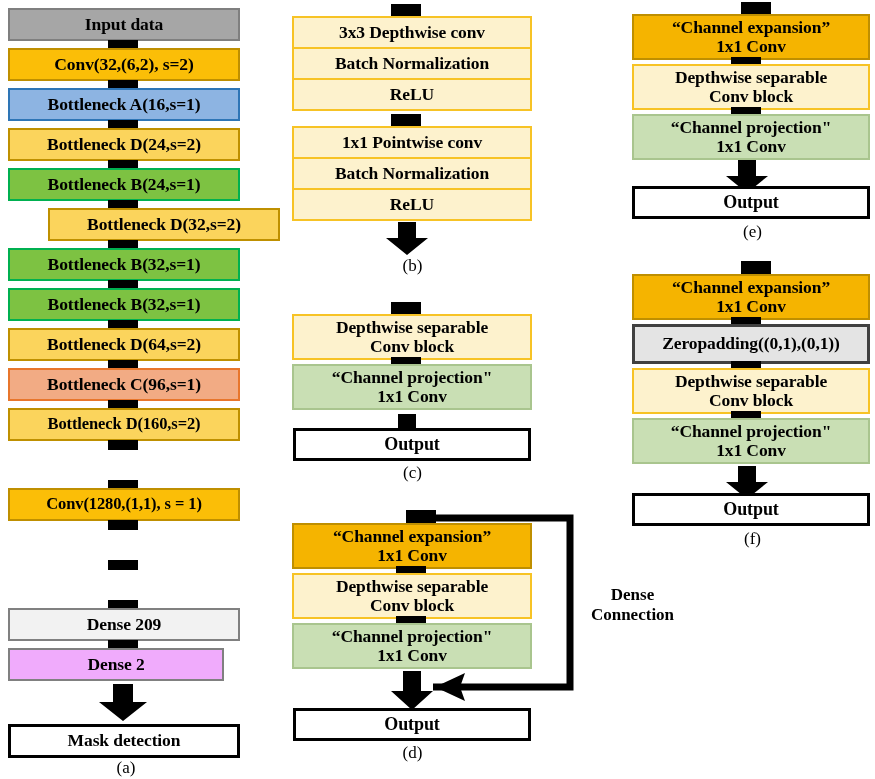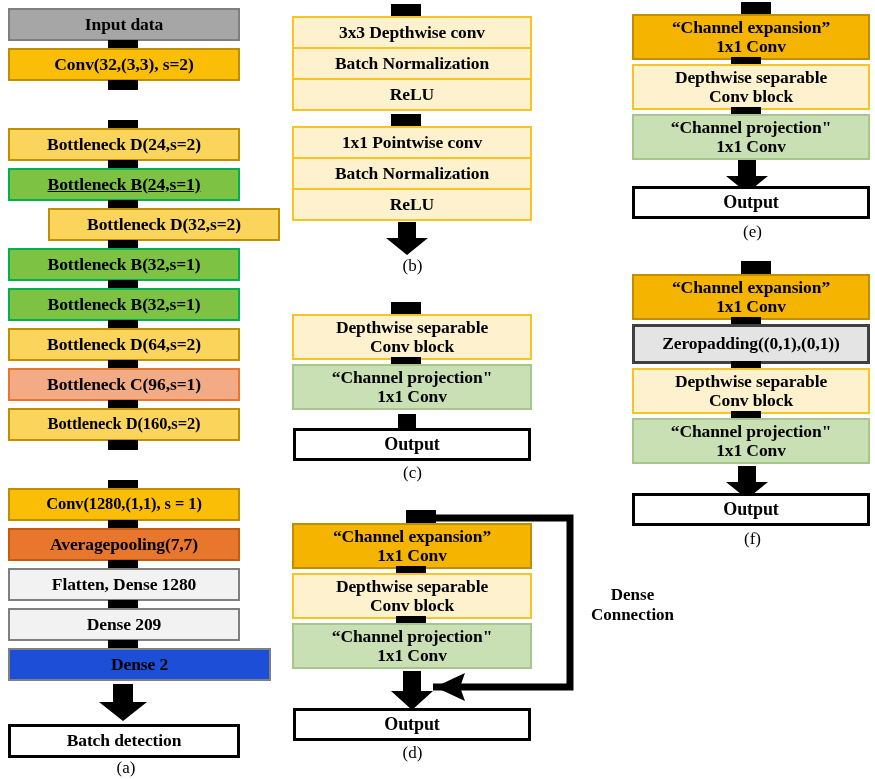--- a/index.html
+++ b/index.html
@@ -46,29 +46,32 @@
 <body>
 
 <div class="panel" style="left:0px;top:0px;width:252px;height:779px;">
 
   <div id="a-stack" style="position:absolute;left:0;top:0;width:252px;height:680px;">
       <div class="blk" style="left: 8px; top: 8px; width: 232px; height: 33px; background: rgb(166, 166, 166); border: 2px solid rgb(127, 127, 127); font-size: 17.5px;">
         <span>Input data</span>
       </div>
       <div class="stub" style="left: 108px; top: 40px; width: 30px; height: 10px;"></div>
       <div class="blk" style="left: 8px; top: 48px; width: 232px; height: 33px; background: rgb(251, 190, 7); border: 2px solid rgb(191, 143, 0); font-size: 17.5px;">
-        <span>Conv(32,(3,3), s=2)</span>
+        <span>Conv(32,(6,2), s=2)</span>
       </div>
       <div class="stub" style="left: 108px; top: 80px; width: 30px; height: 10px;"></div>
+      <div class="blk" style="left: 8px; top: 88px; width: 232px; height: 33px; background: rgb(141, 180, 226); border: 2px solid rgb(46, 117, 182); font-size: 17.5px;">
+        <span>Bottleneck A(16,s=1)</span>
+      </div>
       <div class="stub" style="left: 108px; top: 120px; width: 30px; height: 10px;"></div>
       <div class="blk" style="left: 8px; top: 128px; width: 232px; height: 33px; background: rgb(251, 212, 92); border: 2px solid rgb(191, 144, 0); font-size: 17.5px;">
         <span>Bottleneck D(24,s=2)</span>
       </div>
       <div class="stub" style="left: 108px; top: 160px; width: 30px; height: 10px;"></div>
-      <div class="blk" style="left: 8px; top: 168px; width: 232px; height: 33px; background: rgb(125, 194, 66); border: 2px solid rgb(0, 176, 80); font-size: 17.5px; text-decoration: underline;">
+      <div class="blk" style="left: 8px; top: 168px; width: 232px; height: 33px; background: rgb(125, 194, 66); border: 2px solid rgb(0, 176, 80); font-size: 17.5px;">
         <span>Bottleneck B(24,s=1)</span>
       </div>
       <div class="stub" style="left: 108px; top: 200px; width: 30px; height: 10px;"></div>
       <div class="blk" style="left: 8px; top: 208px; width: 232px; height: 33px; background: rgb(251, 212, 92); border: 2px solid rgb(191, 144, 0); font-size: 17.5px; margin-left: 40px;">
         <span>Bottleneck D(32,s=2)</span>
       </div>
       <div class="stub" style="left: 108px; top: 240px; width: 30px; height: 10px;"></div>
       <div class="blk" style="left: 8px; top: 248px; width: 232px; height: 33px; background: rgb(125, 194, 66); border: 2px solid rgb(0, 176, 80); font-size: 17.5px;">
         <span>Bottleneck B(32,s=1)</span>
       </div>
@@ -87,45 +90,39 @@
       <div class="stub" style="left: 108px; top: 400px; width: 30px; height: 10px;"></div>
       <div class="blk" style="left: 8px; top: 408px; width: 232px; height: 33px; background: rgb(251, 212, 92); border: 2px solid rgb(191, 144, 0); font-size: 16.5px;">
         <span>Bottleneck D(160,s=2)</span>
       </div>
       <div class="stub" style="left: 108px; top: 440px; width: 30px; height: 10px;"></div>
       <div class="stub" style="left: 108px; top: 480px; width: 30px; height: 10px;"></div>
       <div class="blk" style="left: 8px; top: 488px; width: 232px; height: 33px; background: rgb(251, 190, 7); border: 2px solid rgb(191, 143, 0); font-size: 16.5px;">
         <span>Conv(1280,(1,1), s = 1)</span>
       </div>
       <div class="stub" style="left: 108px; top: 520px; width: 30px; height: 10px;"></div>
-      <div class="blk" style="left: 8px; top: 528px; width: 232px; height: 33px; background: rgb(232, 118, 44); border: 2px solid rgb(197, 90, 17); font-size: 17.5px;">
-        <span>Averagepooling(7,7)</span>
-      </div>
       <div class="stub" style="left: 108px; top: 560px; width: 30px; height: 10px;"></div>
-      <div class="blk" style="left: 8px; top: 568px; width: 232px; height: 33px; background: rgb(242, 242, 242); border: 2px solid rgb(128, 128, 128); font-size: 17.5px;">
-        <span>Flatten, Dense 1280</span>
-      </div>
       <div class="stub" style="left: 108px; top: 600px; width: 30px; height: 10px;"></div>
       <div class="blk" style="left: 8px; top: 608px; width: 232px; height: 33px; background: rgb(242, 242, 242); border: 2px solid rgb(128, 128, 128); font-size: 17.5px;">
         <span>Dense 209</span>
       </div>
       <div class="stub" style="left: 108px; top: 640px; width: 30px; height: 10px;"></div>
-      <div class="blk" style="left: 8px; top: 648px; width: 263px; height: 33px; background: #1d4ed8; border: 2px solid rgb(128, 128, 128); font-size: 17.5px;">
+      <div class="blk" style="left: 8px; top: 648px; width: 216px; height: 33px; background: #f0abfc; border: 2px solid rgb(128, 128, 128); font-size: 17.5px;">
         <span>Dense 2</span>
       </div>
     </div>
 
   <div class="arrow" style="left:97px;top:684px;width:52px;height:38px;">
     <svg width="52" height="38" viewBox="0 0 52 38">
       <polygon points="16,0 36,0 36,18 50,18 26,37 2,18 16,18" fill="#000"></polygon>
     </svg>
   </div>
 
   <div class="blk" style="left:8px;top:724px;width:232px;height:34px;background:#ffffff;border:3px solid #000000;font-size:17.5px;">
-    <span>Batch detection</span>
+    <span>Mask detection</span>
   </div>
 
   <div class="cap" style="left:0px;top:758px;width:252px;">
     <span>(a)</span>
   </div>
 </div>
 
 <div class="panel" style="left:285px;top:0px;width:255px;height:290px;">
 
   <div class="stub" style="left:106px;top:4px;width:30px;height:16px;"></div>

